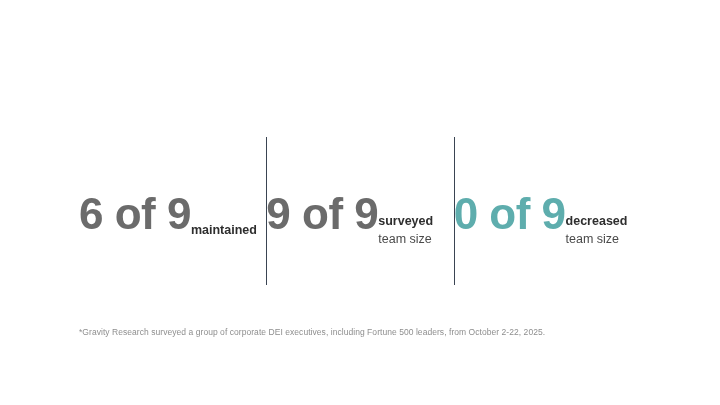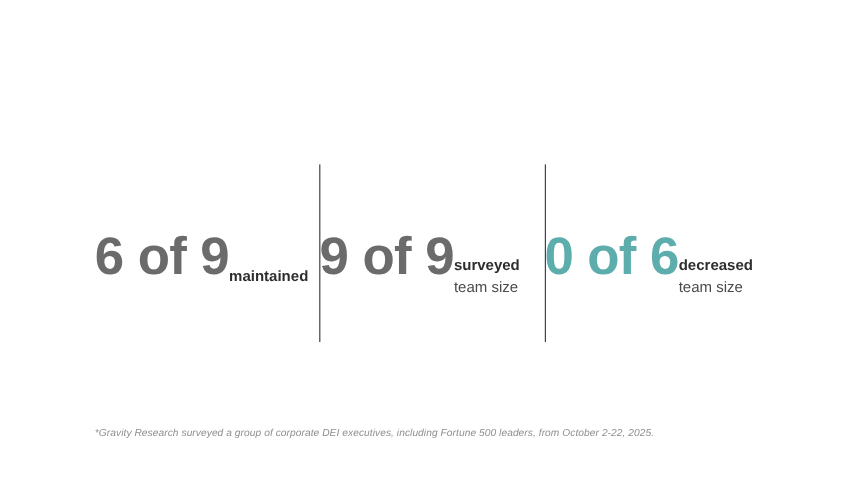--- a/index.html
+++ b/index.html
@@ -95,27 +95,26 @@
   .stat-label .lab-sub {
     display: block;
     font-weight: 400;
     color: #4a4a4a;
   }
 
   
   .footnote {
     position: absolute;
     left: 79px;
-    top: 354px;
+    top: 326px;
     font-size: 8.5px;
     line-height: 12px;
     color: #8e8e8e;
     letter-spacing: 0.05px;
     white-space: nowrap;
-    font-style: italic;
   }
 </style>
 </head>
 <body>
 
 <div class="slide">
 
 
   <div class="stats">
 
@@ -128,21 +127,21 @@
 
     <div class="stat-col divided">
       <div class="stat-value gray">9 of 9</div>
       <div class="stat-label">
         <span class="lab-bold">surveyed</span>
         <span class="lab-sub">team size</span>
       </div>
     </div>
 
     <div class="stat-col divided">
-      <div class="stat-value teal">0 of 6</div>
+      <div class="stat-value teal">0 of 9</div>
       <div class="stat-label">
         <span class="lab-bold">decreased</span>
         <span class="lab-sub">team size</span>
       </div>
     </div>
 
   </div>
 
   <div class="footnote">*Gravity Research surveyed a group of corporate DEI executives, including Fortune 500 leaders, from October 2-22, 2025.</div>
 

